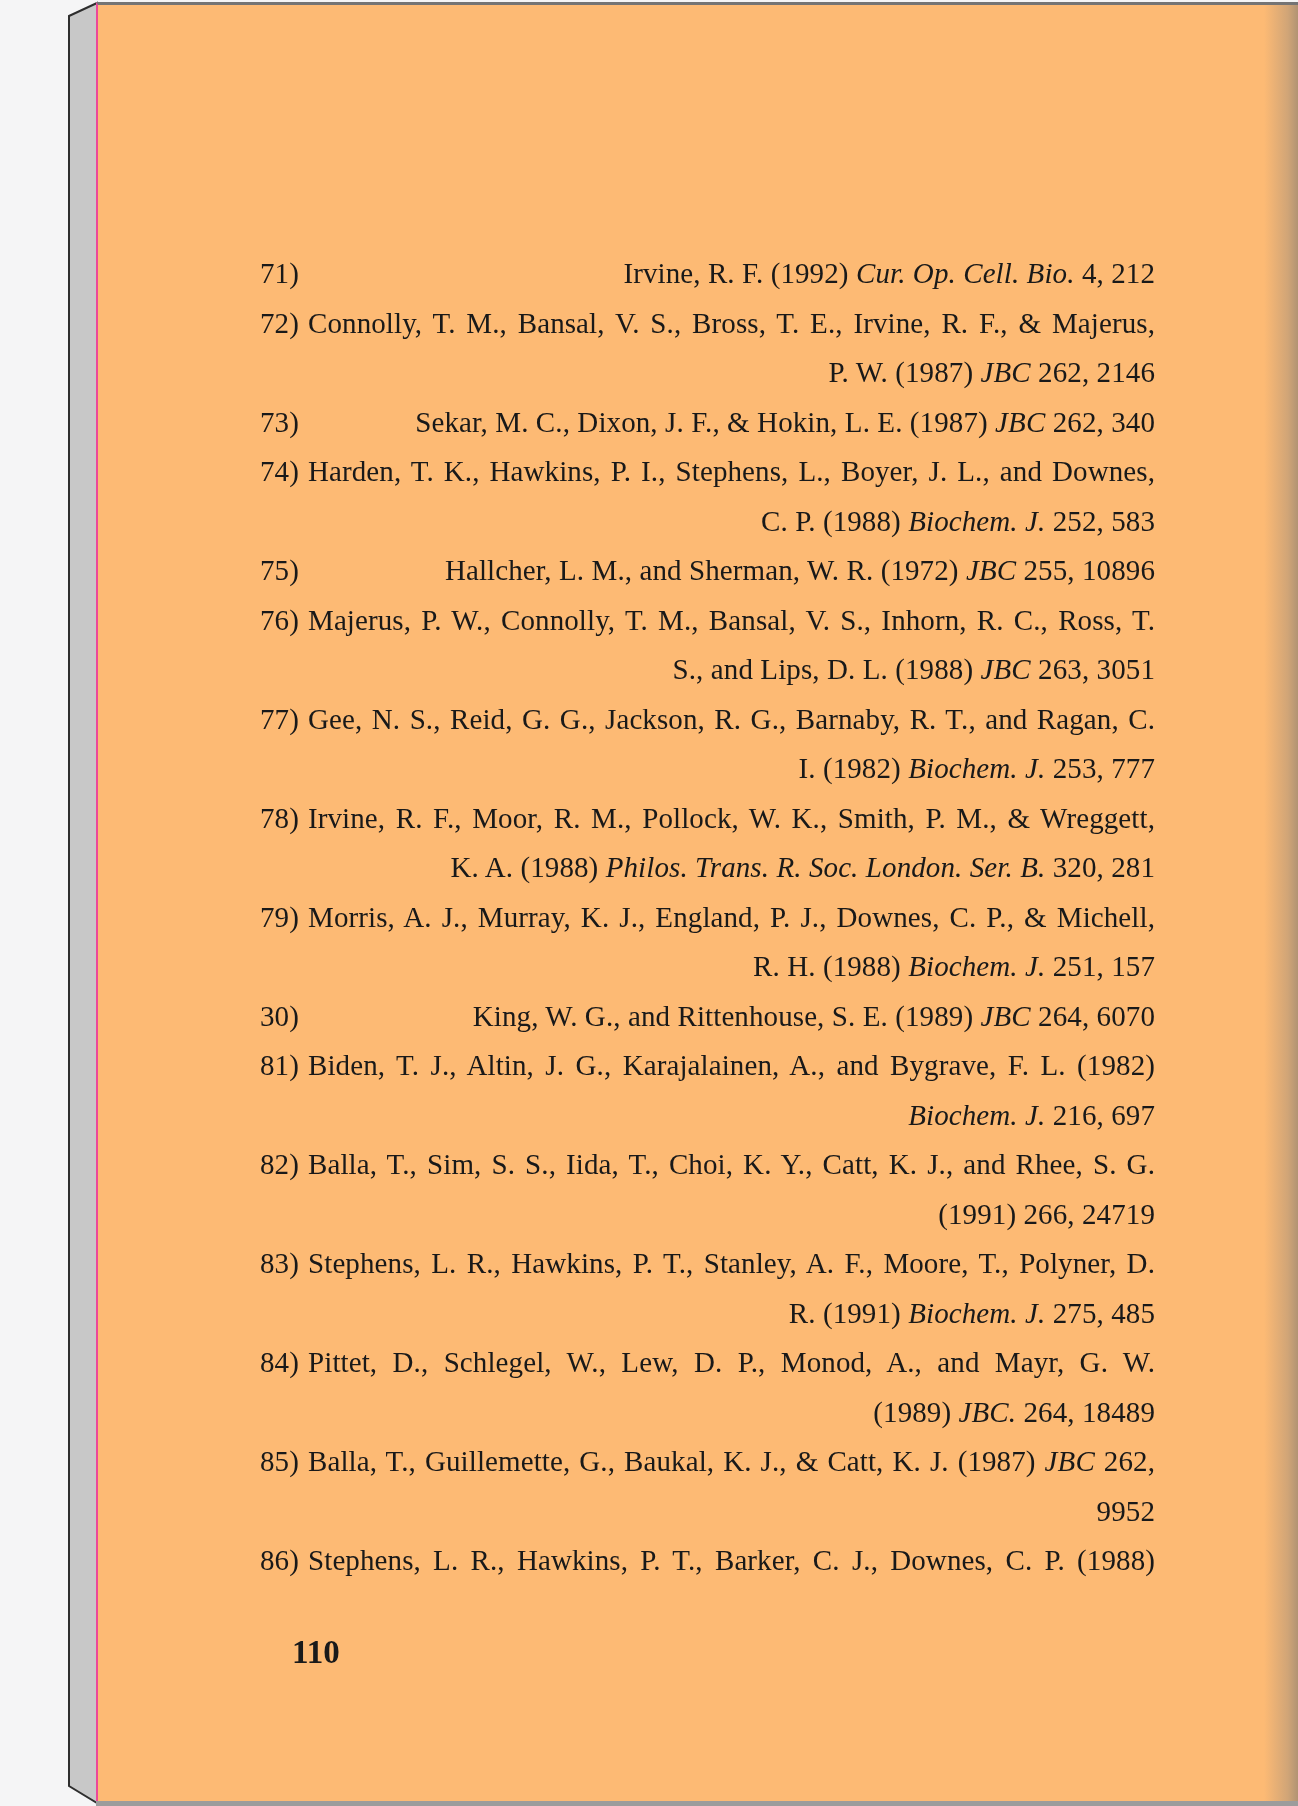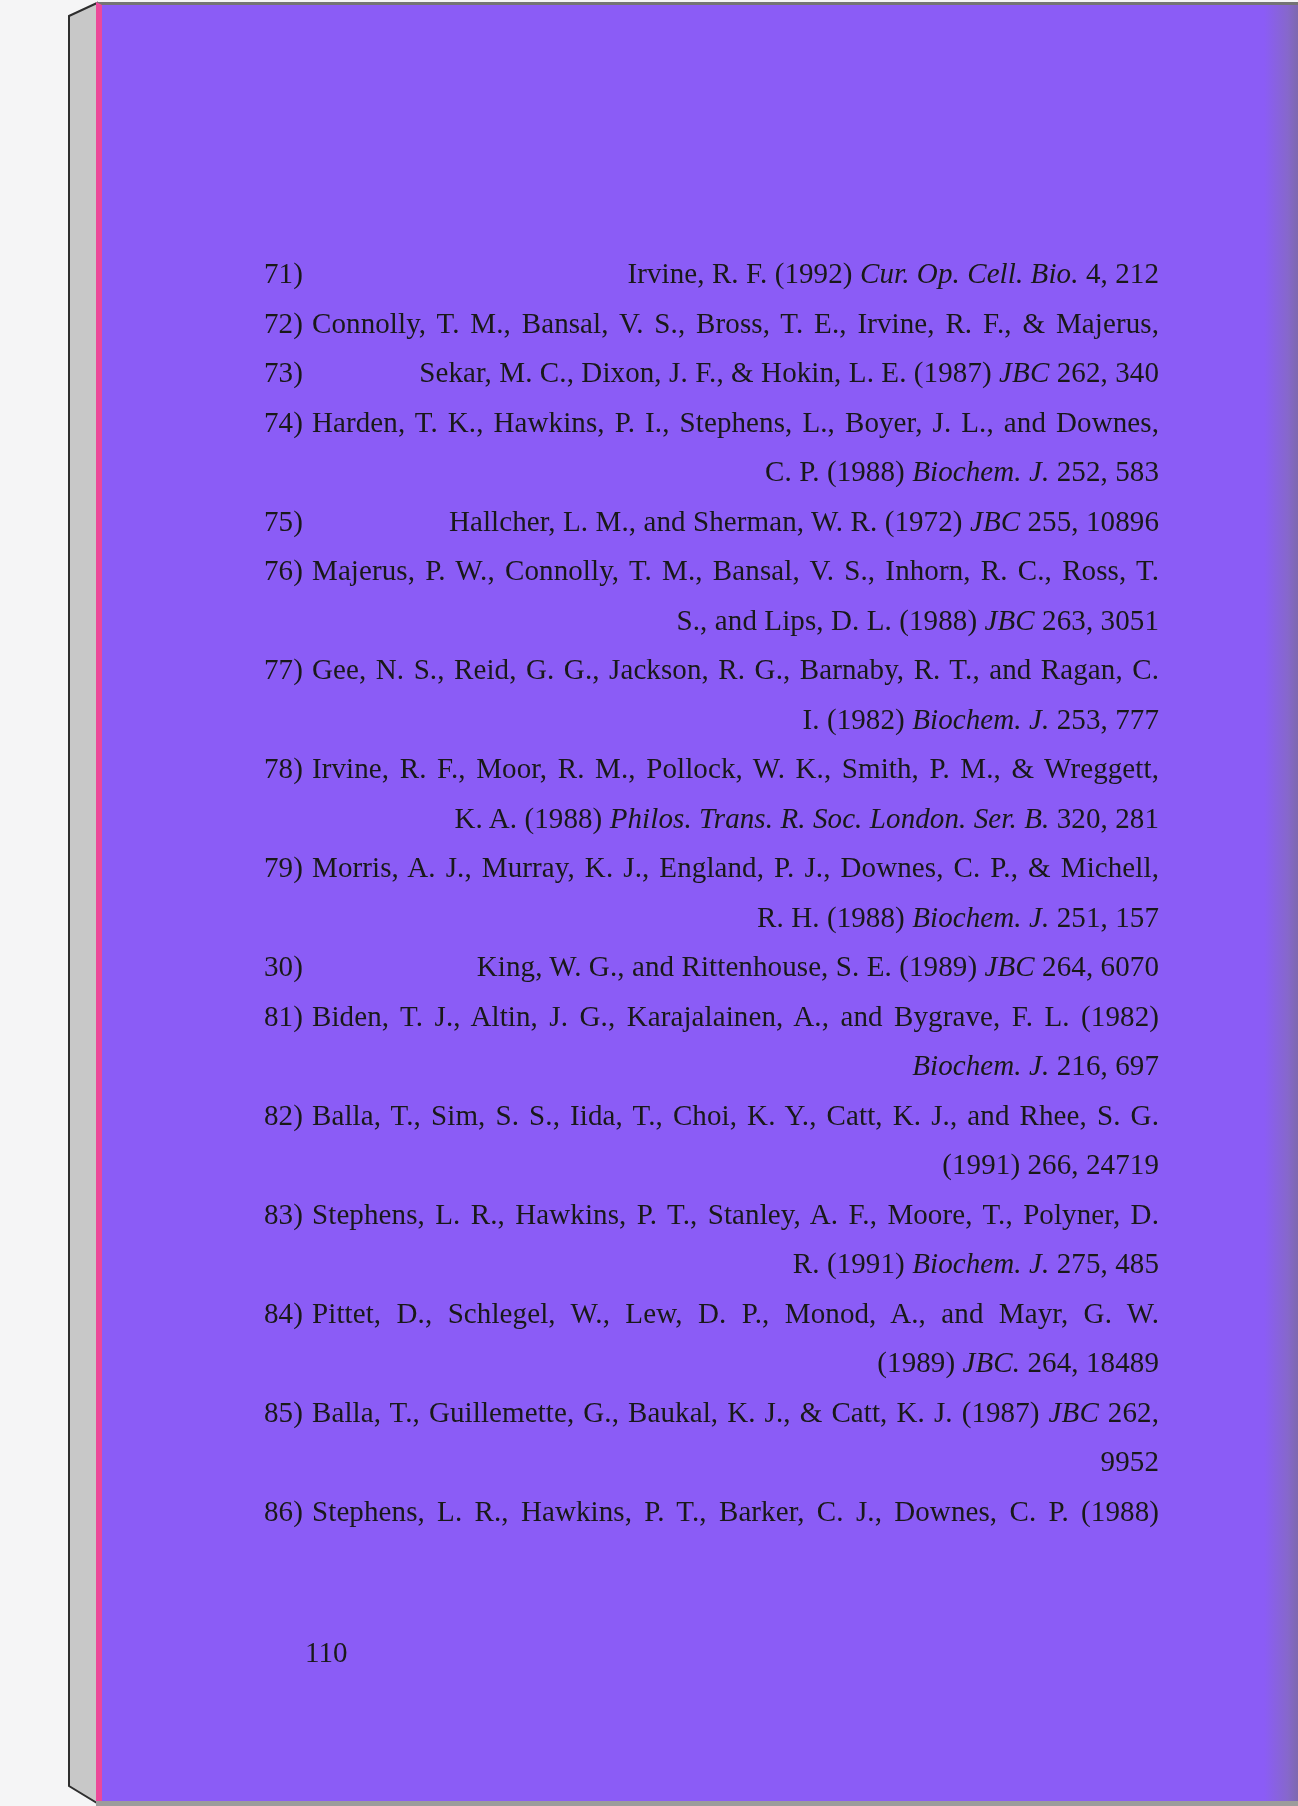--- a/index.html
+++ b/index.html
@@ -16,23 +16,23 @@
   .spine-svg {
     position: absolute; left: 60px; top: 0;
     width: 46px; height: 1806px;
   }
 
   
   .page {
     position: absolute;
     left: 96px; top: 2px;
     width: 1202px; height: 1800px;
-    background: #8b5cf6;
+    background: #fdba74;
     border-top: 3px solid #747474;
-    border-left: 6px solid #ec4899;
+    border-left: 2px solid #ec4899;
     box-sizing: border-box;
   }
 
   
   .right-shade {
     position: absolute; right: 0; top: 0;
     width: 34px; height: 100%;
     background: linear-gradient(90deg,
       rgba(130,130,130,0) 0%,
       rgba(125,125,125,0.35) 70%,
@@ -64,24 +64,24 @@
   .ref-body { margin-left: 48px; width: 847px; }
   .ref-line { text-align: right; }
   .ref-line.jfull {
     text-align: justify;
     text-align-last: justify;
   }
   .it { font-style: italic; }
 
   .page-num {
     position: absolute;
-    left: 203px; top: 1623px;
-    font-size: 29px;
+    left: 194px; top: 1623px;
+    font-size: 33px;
     line-height: 49px;
-    font-weight: normal;
+    font-weight: bold;
     color: #1a1a1a;
   }
 </style>
 </head>
 <body>
 
 <div class="scene">
 
   <svg class="spine-svg" viewBox="0 0 46 1806" preserveAspectRatio="none">
     <path d="M37,3 L9,16 L9,1786 L37,1803 Z" fill="#c8c8c8" stroke="#2e2e2e" stroke-width="2"></path>
@@ -92,20 +92,21 @@
         <div class="ref">
           <span class="ref-num">71)</span>
           <div class="ref-body">
             <div class="ref-line"><span>Irvine, R. F. (1992) </span><span class="it">Cur. Op. Cell. Bio.</span><span> 4, 212</span></div>
           </div>
         </div>
         <div class="ref">
           <span class="ref-num">72)</span>
           <div class="ref-body">
             <div class="ref-line jfull"><span>Connolly, T. M., Bansal, V. S., Bross, T. E., Irvine, R. F., &amp; Majerus,</span></div>
+            <div class="ref-line"><span>P. W. (1987) </span><span class="it">JBC</span><span> 262, 2146</span></div>
           </div>
         </div>
         <div class="ref">
           <span class="ref-num">73)</span>
           <div class="ref-body">
             <div class="ref-line"><span>Sekar, M. C., Dixon, J. F., &amp; Hokin, L. E. (1987) </span><span class="it">JBC</span><span> 262, 340</span></div>
           </div>
         </div>
         <div class="ref">
           <span class="ref-num">74)</span>

